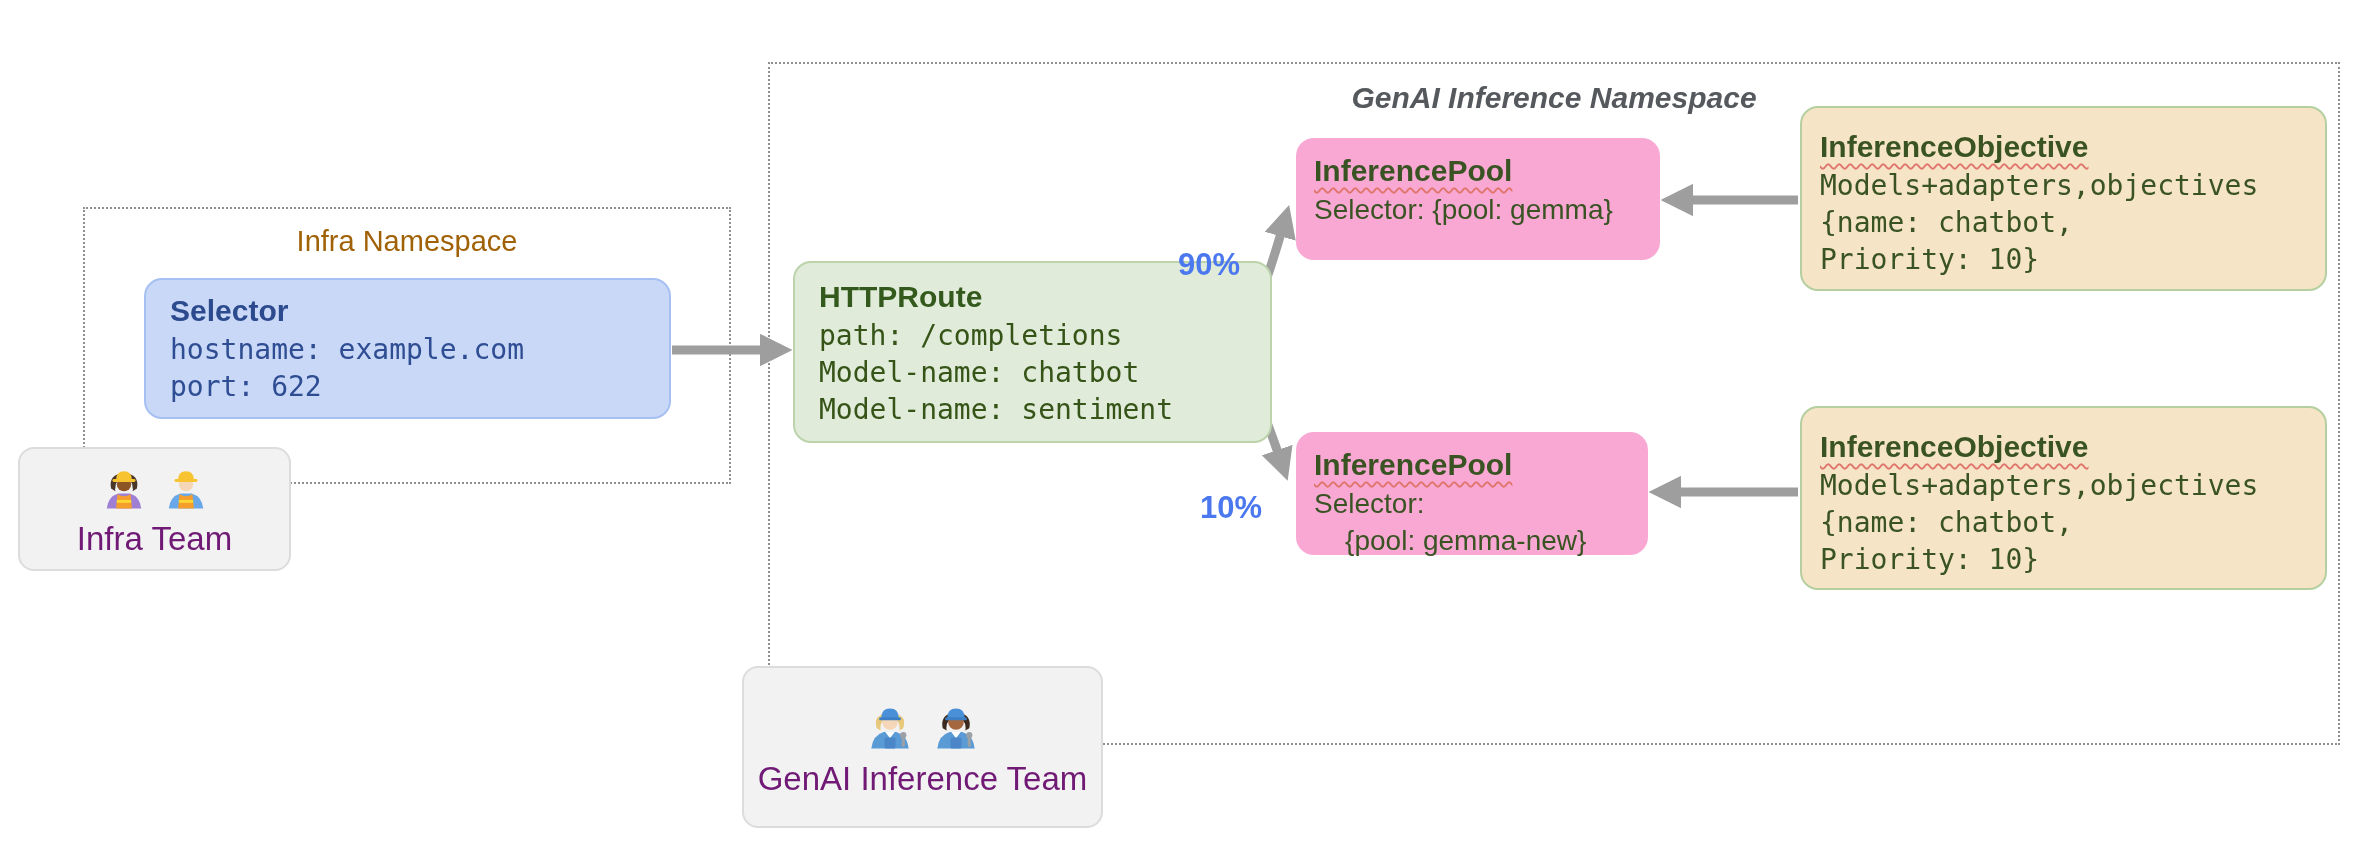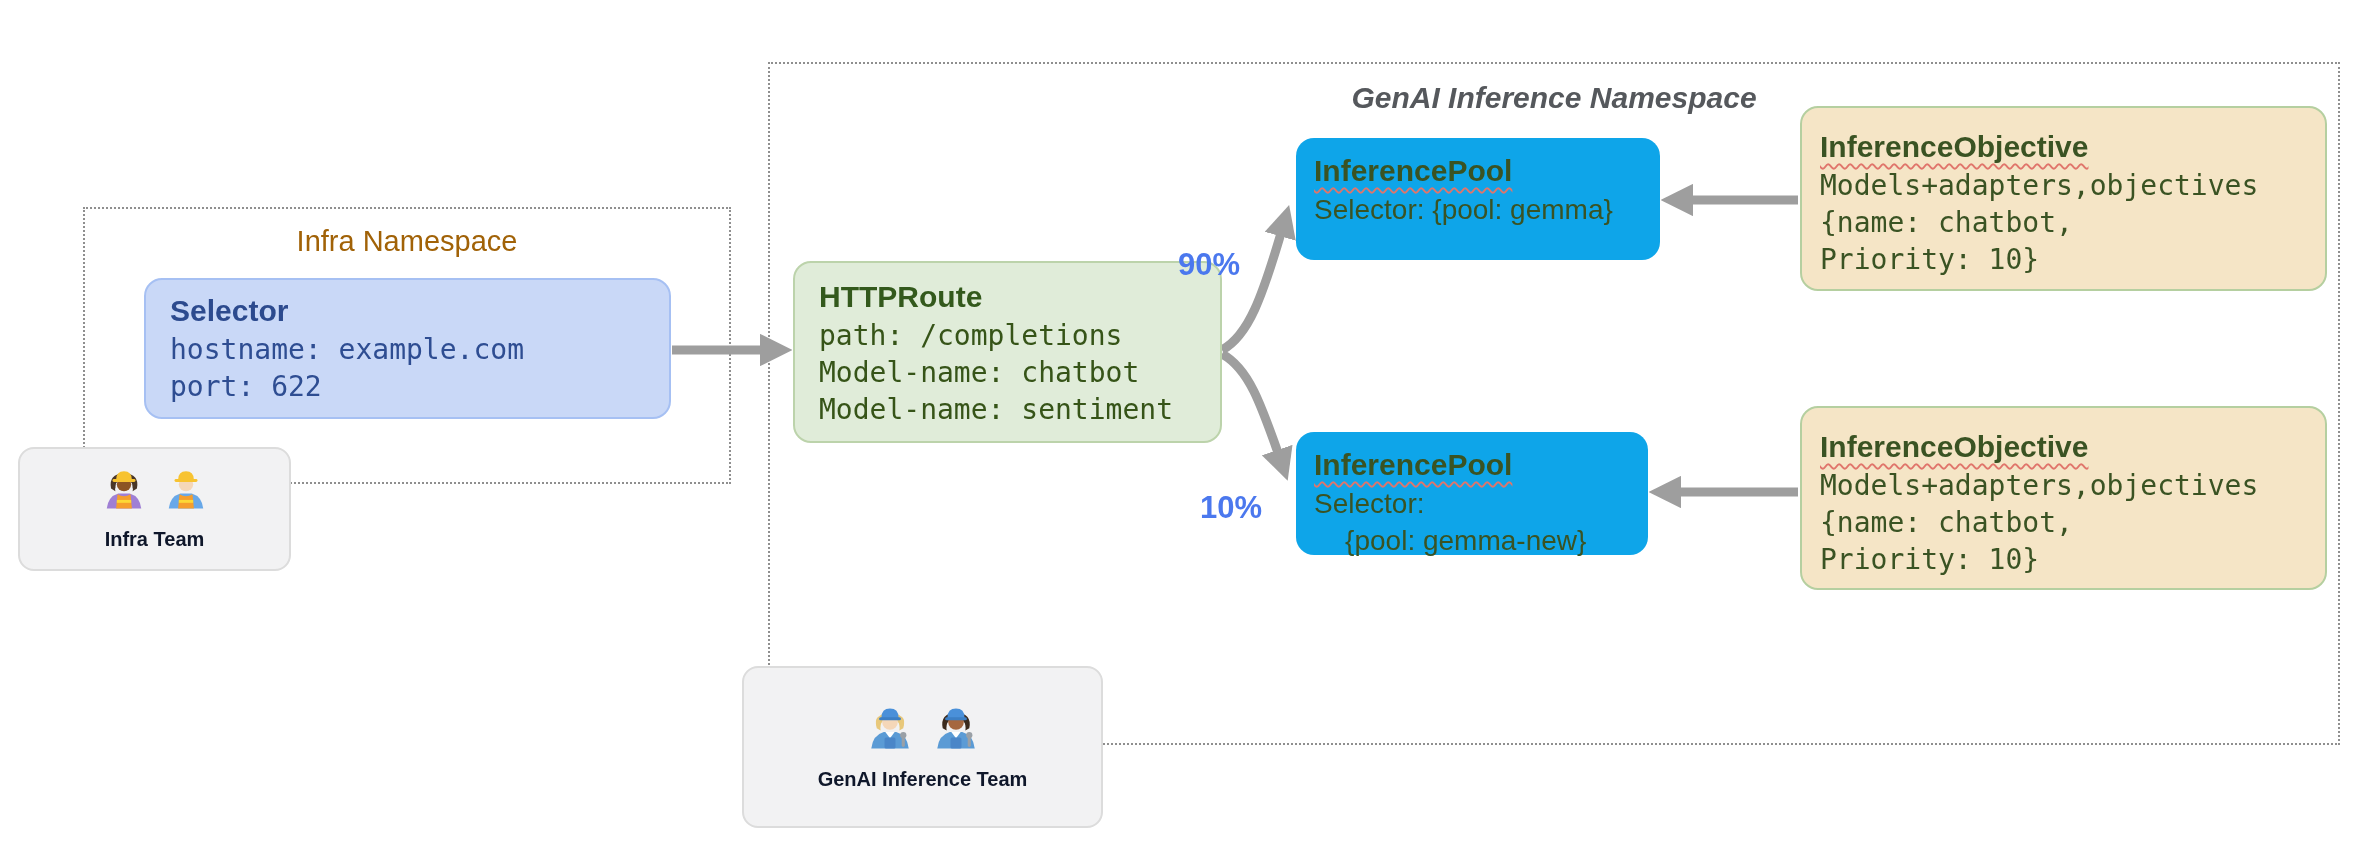--- a/index.html
+++ b/index.html
@@ -37,27 +37,27 @@
     text-decoration-color:#e0756b; text-decoration-thickness:2px;
     text-underline-offset:6px;
   }
   #gateway{
     left:144px; top:278px; width:527px; height:141px;
     background:#c9d8f7; border:2px solid #a6c0f3; padding:11px 24px;
     color:#2e4d92;
   }
   #gateway .title{color:#2c4a8e;}
   #httproute{
-    left:793px; top:261px; width:429px; height:182px;
+    left:793px; top:261px; width:479px; height:182px;
     background:#e0ecd9; border:2px solid #bcd3ab; padding:14px 24px;
     color:#365418;
   }
   #httproute .title{color:#33591c;}
   .pool{
-    background:#0ea5e9; color:#3a5323; padding:13px 18px;
+    background:#f9a8d4; color:#3a5323; padding:13px 18px;
   }
   #pool-top{left:1296px; top:138px; width:364px; height:122px;}
   #pool-bottom{left:1296px; top:432px; width:352px; height:123px;}
   .objective{
     background:#f5e5c6; border:2px solid #b5cfa0; color:#3a5323;
     padding:19px 18px; width:527px; height:185px;
   }
   #obj-top{left:1800px; top:106px;}
   #obj-bottom{left:1800px; top:406px; height:184px;}
 
@@ -71,21 +71,21 @@
   
   .team-card{
     position:absolute; background:#f2f2f3; border:2px solid #dcdcdc;
     border-radius:16px; box-sizing:border-box;
     display:flex; flex-direction:column; align-items:center; justify-content:center;
     gap:10px; z-index:5;
   }
   #infra-team{left:18px; top:447px; width:273px; height:124px;}
   #genai-team{left:742px; top:666px; width:361px; height:162px;}
   .team-icons{display:flex; gap:16px; align-items:flex-end;}
-  .team-label{color:#0f172a; font-size:20px; font-weight:700; line-height:30px;}
+  .team-label{color:#701a75; font-size:33px; font-weight:400; line-height:30px;}
 </style>
 </head>
 <body>
 
 <div class="canvas">
 
   <div class="namespace" id="infra-ns">
     <div class="ns-title">Infra Namespace</div>
   </div>
 

